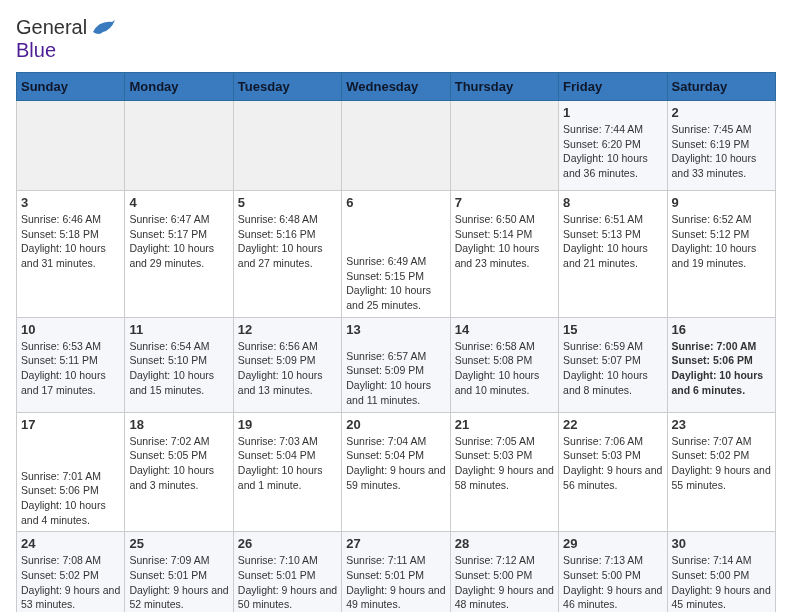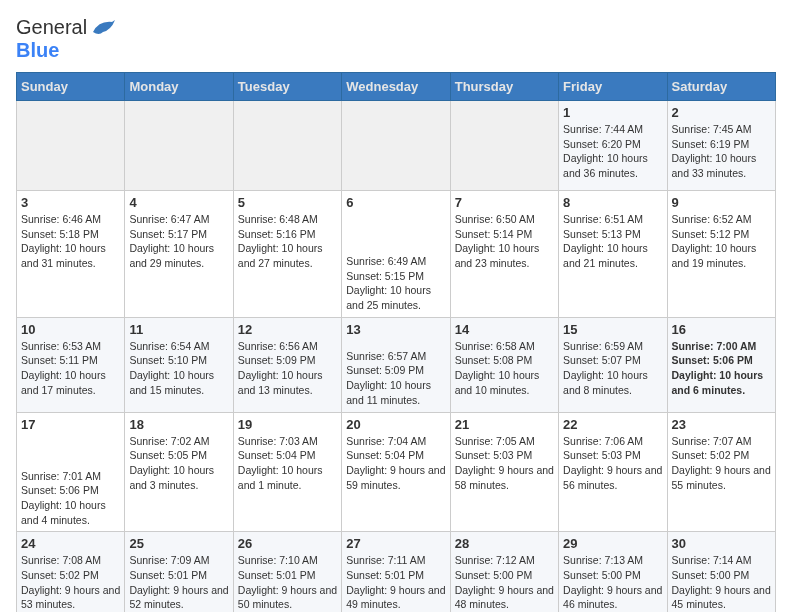--- a/index.html
+++ b/index.html
@@ -38,21 +38,21 @@
       font-size: 15px;
       color: #555;
     }
     .calendar {
       width: 100%;
       border-collapse: collapse;
       font-size: 11px;
     }
     .calendar thead th {
       background: #3a7abf;
-      color: #e5e5e5;
+      color: #0f172a;
       padding: 6px 4px;
       text-align: left;
       font-size: 13px;
       font-weight: bold;
       border: 1px solid #2d6aa0;
     }
     .calendar tbody td {
       border: 1px solid #ccc;
       vertical-align: top;
       padding: 4px;
@@ -86,21 +86,21 @@
 
 <div class="header">
   <div class="logo">
     <div class="logo-row">
       <span style="font-size:20px;font-weight:normal;color:#333;">General</span>
       <svg width="28" height="20" viewBox="0 0 28 20">
         <path d="M4 14 Q10 2 24 4 Q18 8 14 10 Q20 6 26 2 Q22 12 14 14 Q10 18 4 14Z" fill="#3a7abf"></path>
       </svg>
     </div>
     <div>
-      <span style="font-size:20px;font-weight:bold;color:#3b82f6;margin-top:9px;">Blue</span>
+      <span style="font-size:20px;font-weight:normal;color:#4c1d95;margin-top:9px;">Blue</span>
     </div>
   </div>
   <div class="title-block">
     <h1></h1>
     <p></p>
   </div>
 </div>
 
 <table class="calendar">
   <thead>

